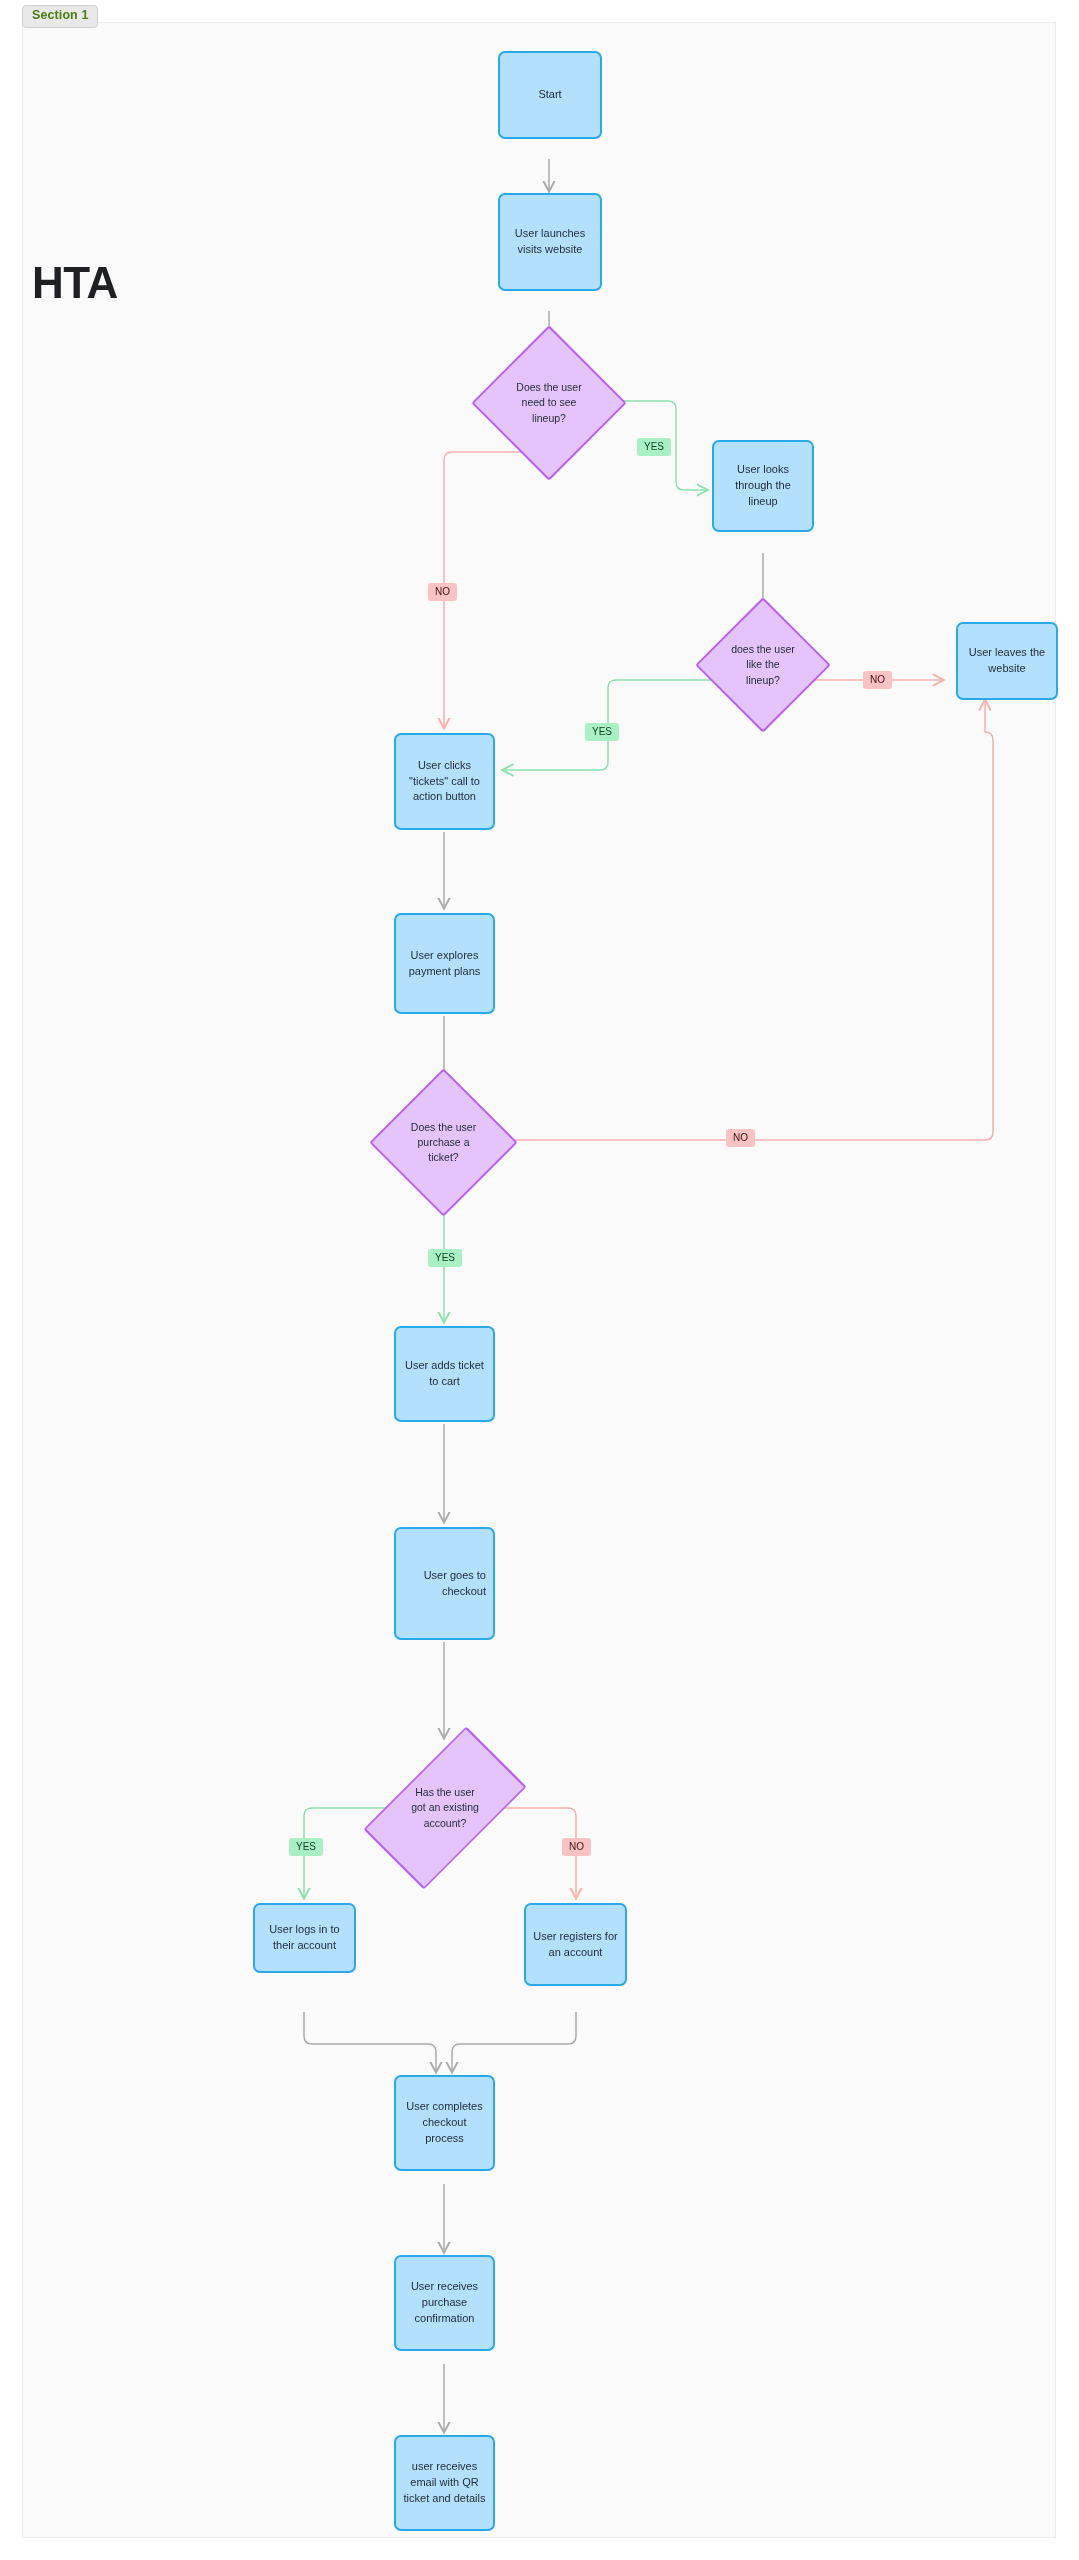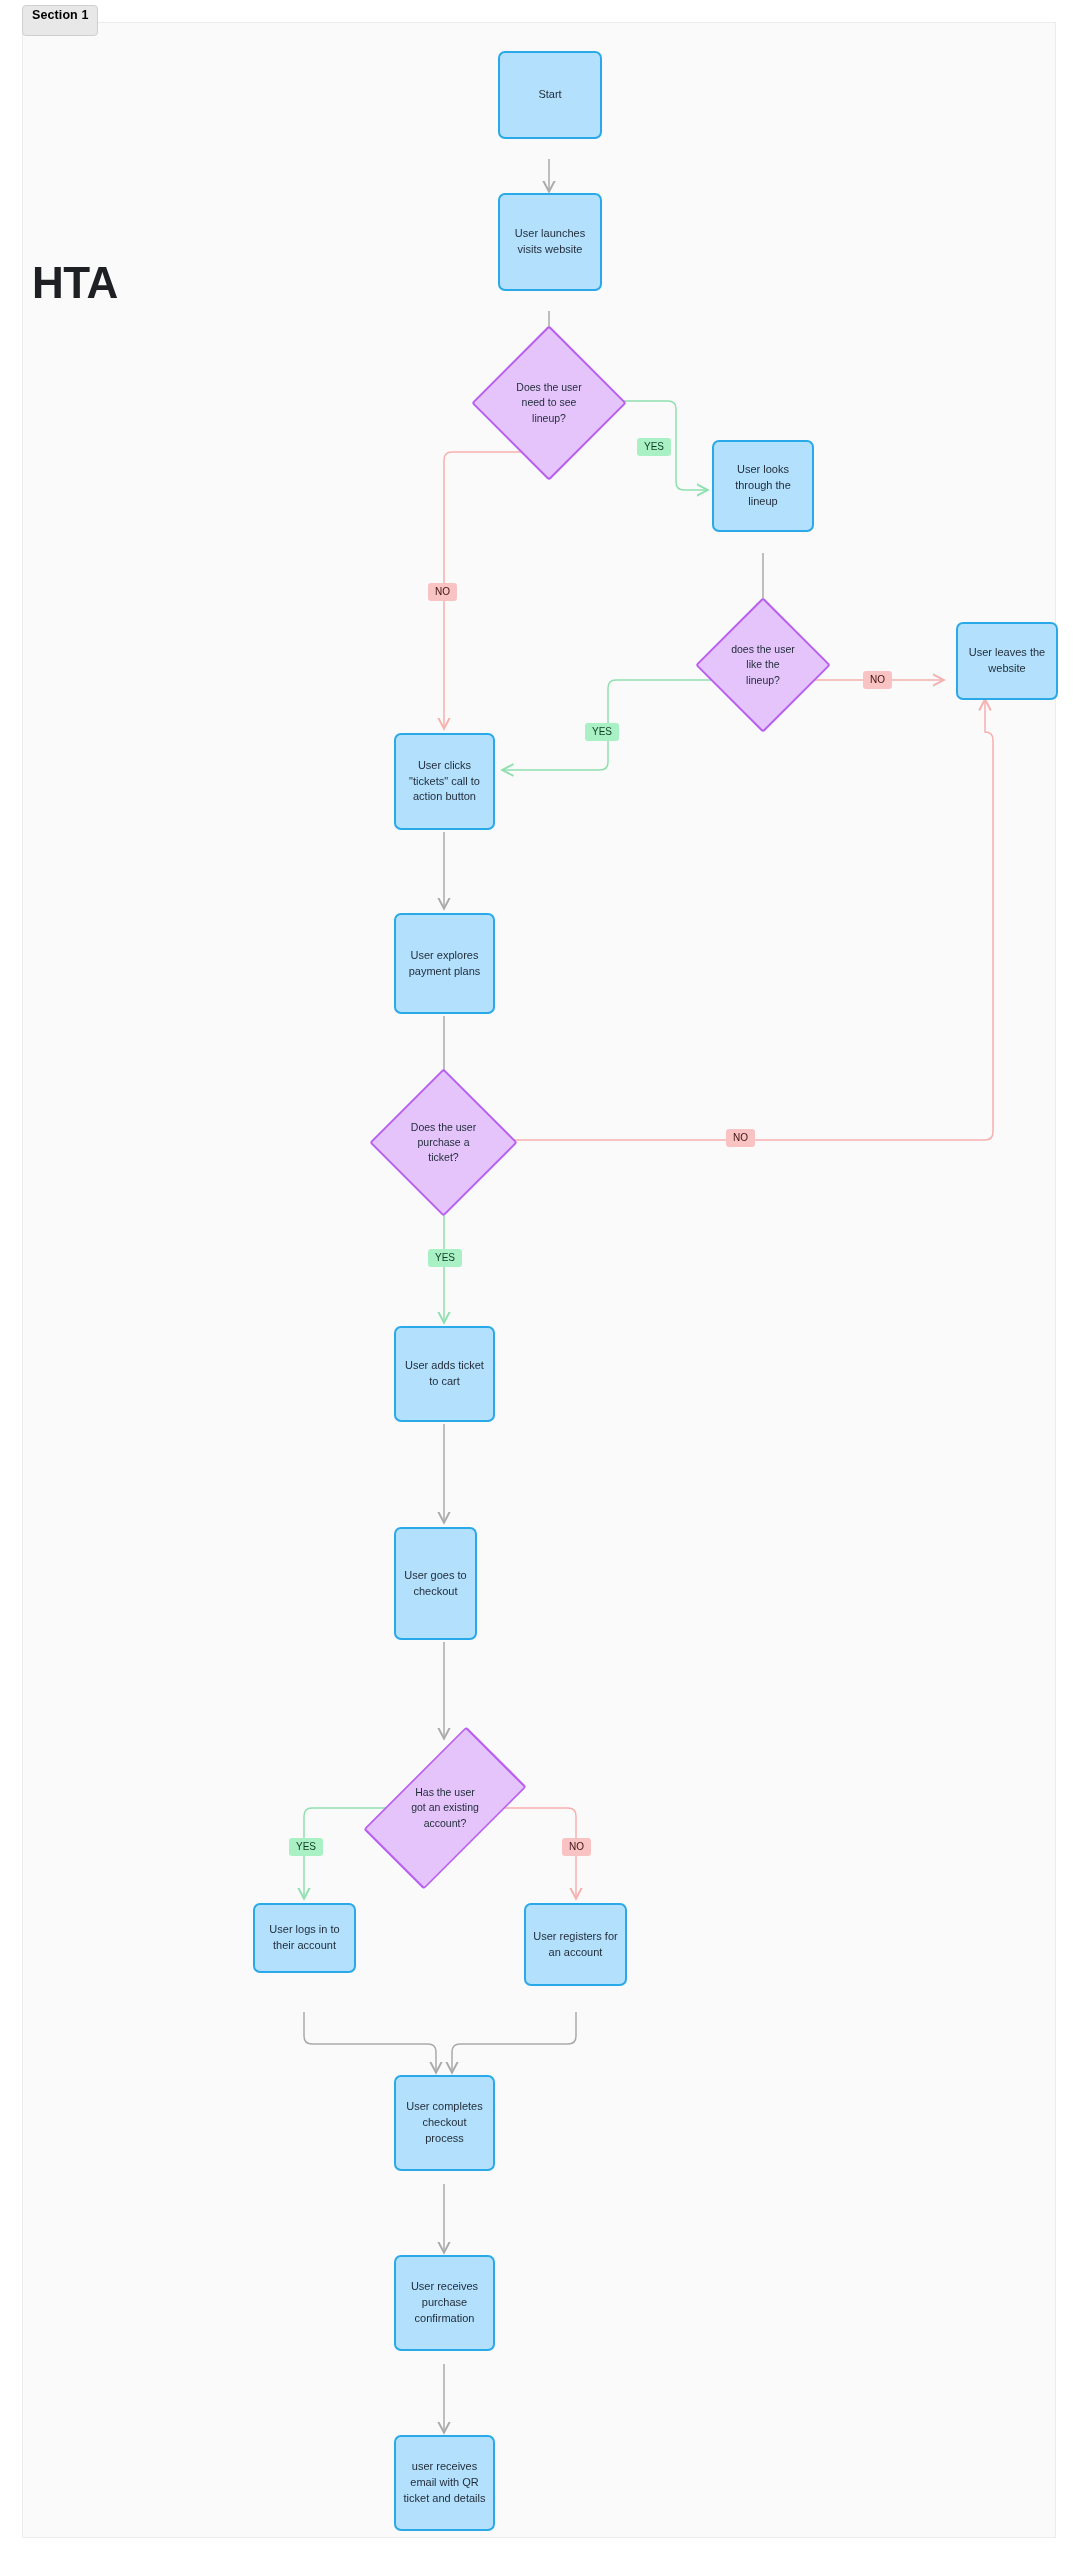--- a/index.html
+++ b/index.html
@@ -16,24 +16,24 @@
     overflow: hidden;
   }
 
   
   #section-tab {
     position: absolute;
     left: 22px; top: 5px;
     background: #e8e8e8;
     border: 1px solid #cfcfcf;
     border-radius: 4px;
-    padding: 3px 9px 12px 9px;
+    padding: 3px 9px 4px 9px;
     font-size: 12.5px;
     font-weight: 700;
-    color: #000000;
+    color: #4d7c0f;
     letter-spacing: 0.1px;
     z-index: 30;
     line-height: 1.1;
   }
   #section-frame {
     position: absolute;
     left: 22px; top: 22px;
     width: 1034px;
     height: 2516px;
     background: #fafafa;
@@ -227,21 +227,21 @@
 
   <div class="diamond-wrap" style="left:391px; top:1090px; width:105px; height:105px;">
     <div class="diamond-shape"></div>
     <div class="diamond-label">Does the user purchase a ticket?</div>
   </div>
 
   <div class="node rect" style="left:394px; top:1326px; width:101px; height:96px;">
     <span>User adds ticket to cart</span>
   </div>
 
-  <div class="node rect" style="left:394px; top:1527px; width:83px; height:113px;">
+  <div class="node rect" style="left:394px; top:1527px; width:101px; height:113px;text-align:right;">
     <span>User goes to checkout</span>
   </div>
 
   <div class="diamond-wrap" style="left:393px; top:1740px; width:104px; height:136px;">
     <div class="diamond-shape" style="transform: rotate(45deg) scale(0.82,1.07); transform-origin:center;"></div>
     <div class="diamond-label">Has the user got an existing account?</div>
   </div>
 
   <div class="node rect" style="left:253px; top:1903px; width:103px; height:70px;">
     <span>User logs in to their account</span>

